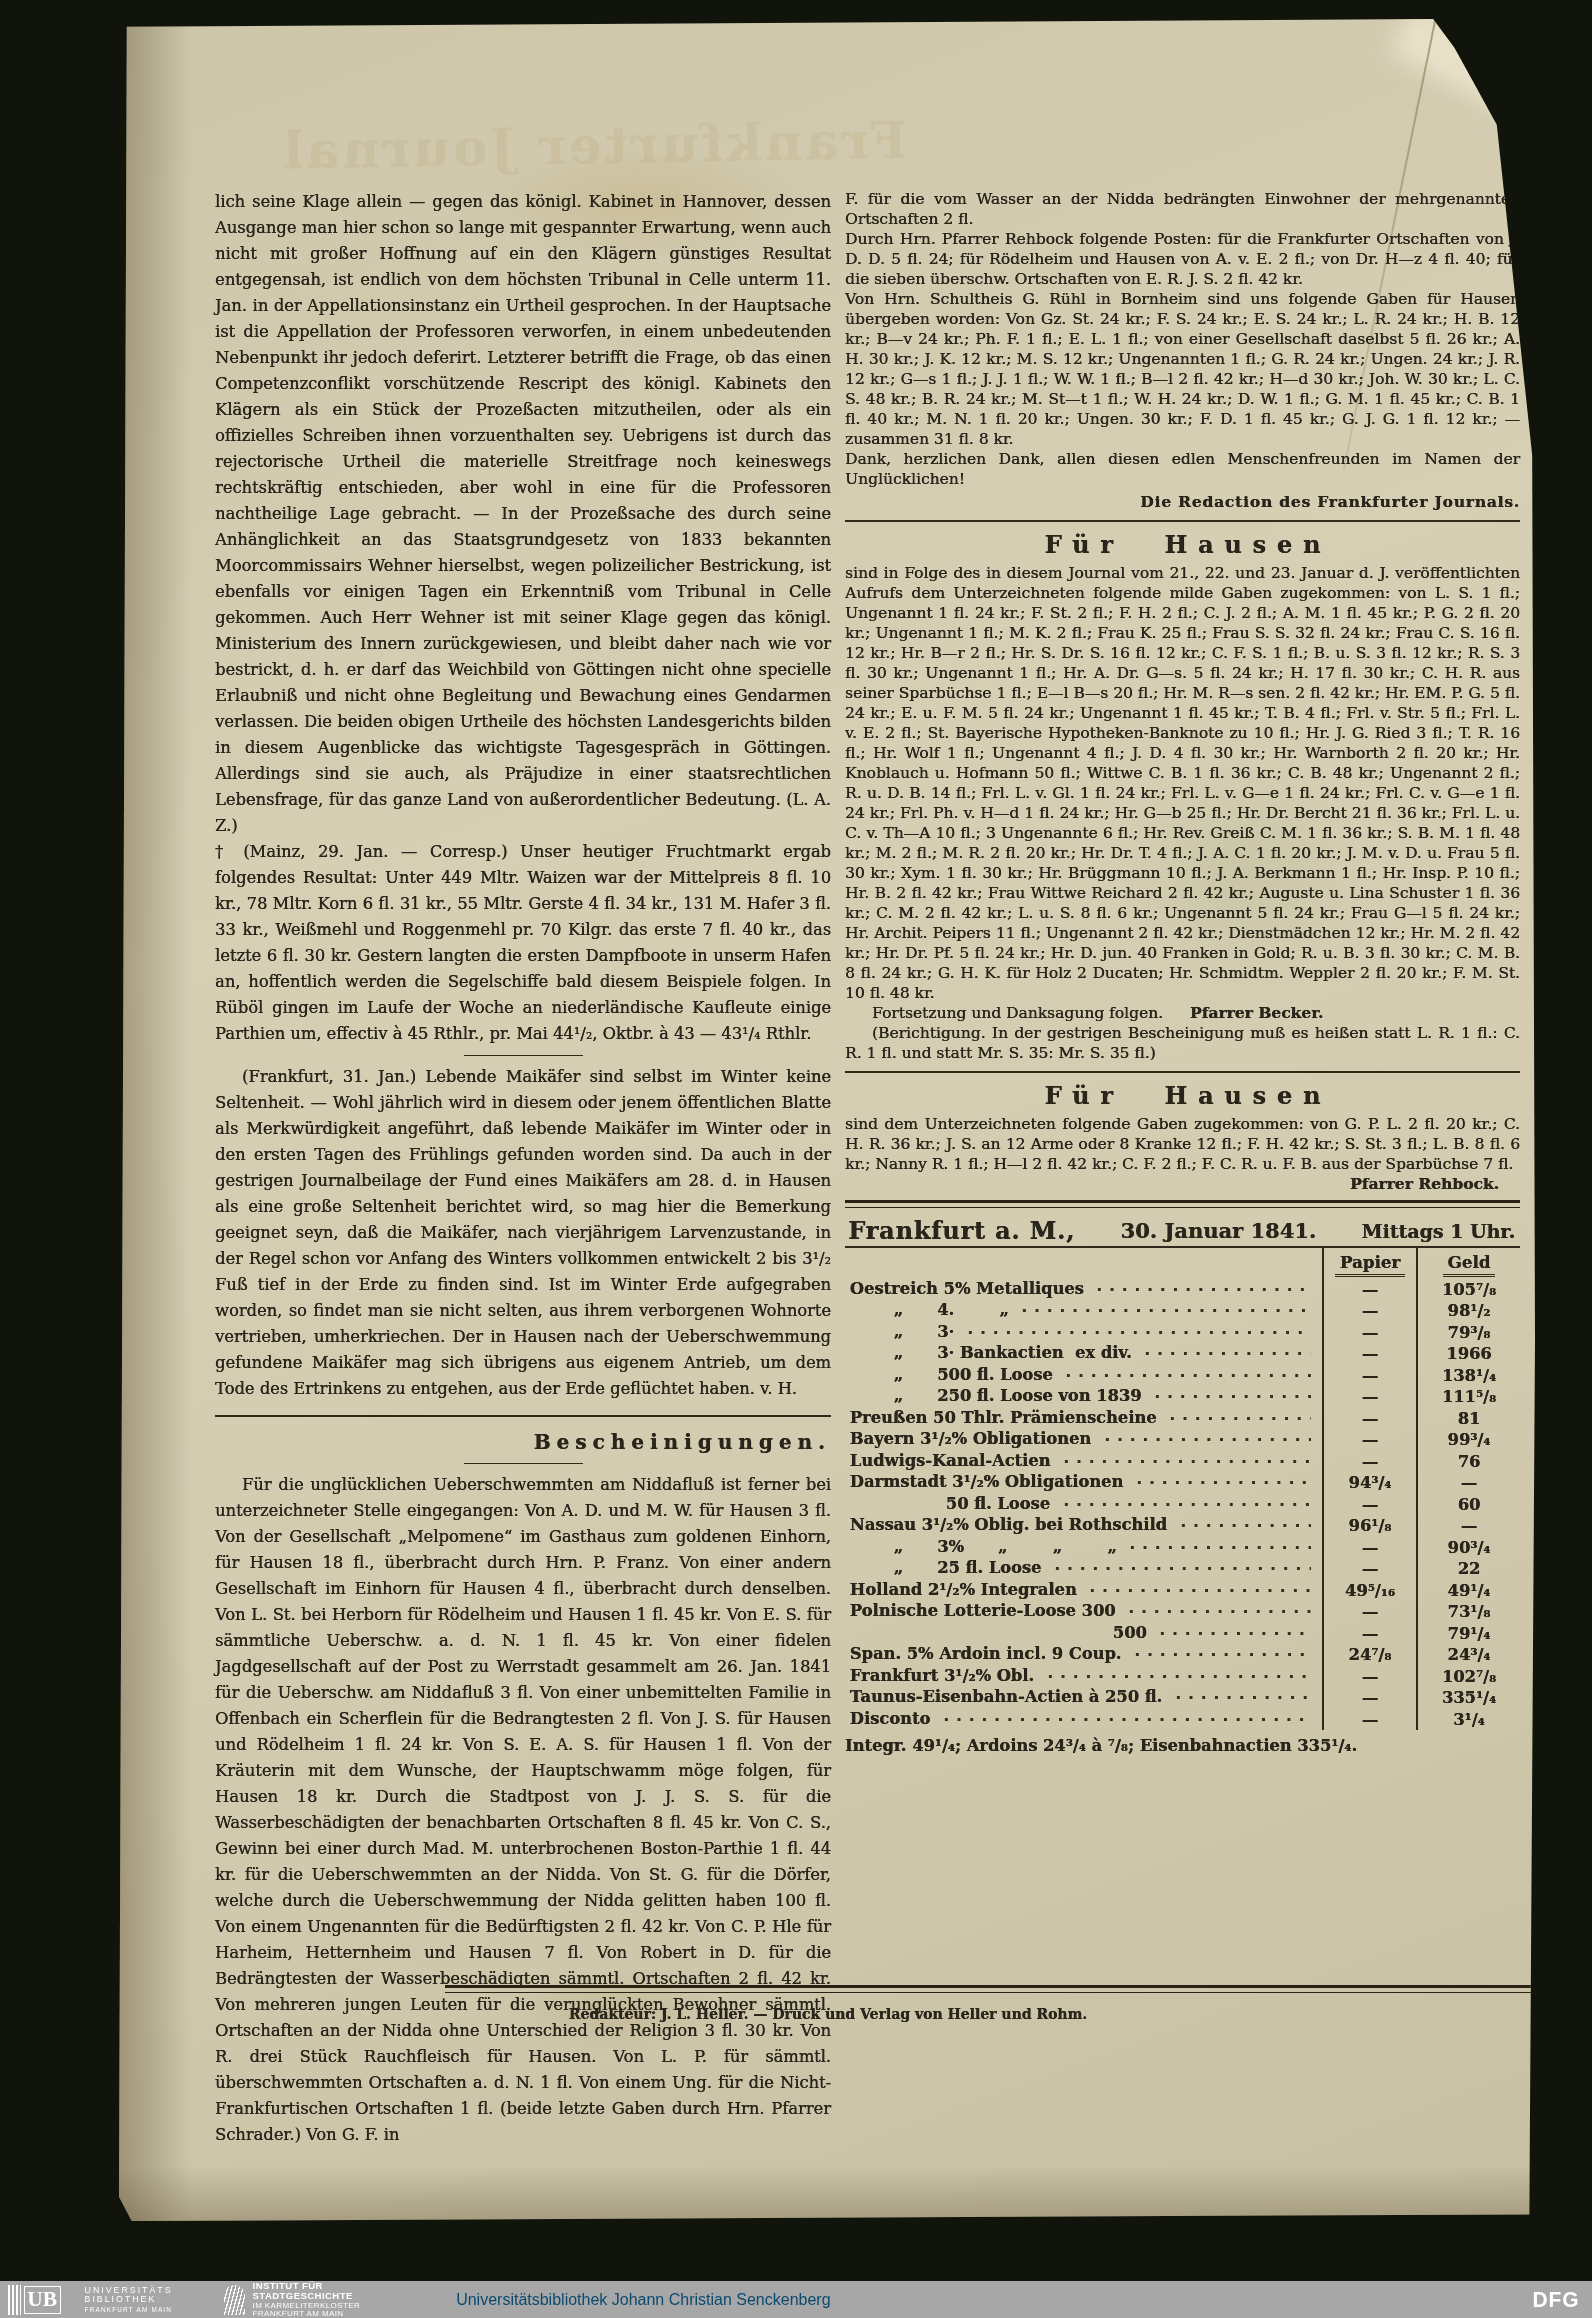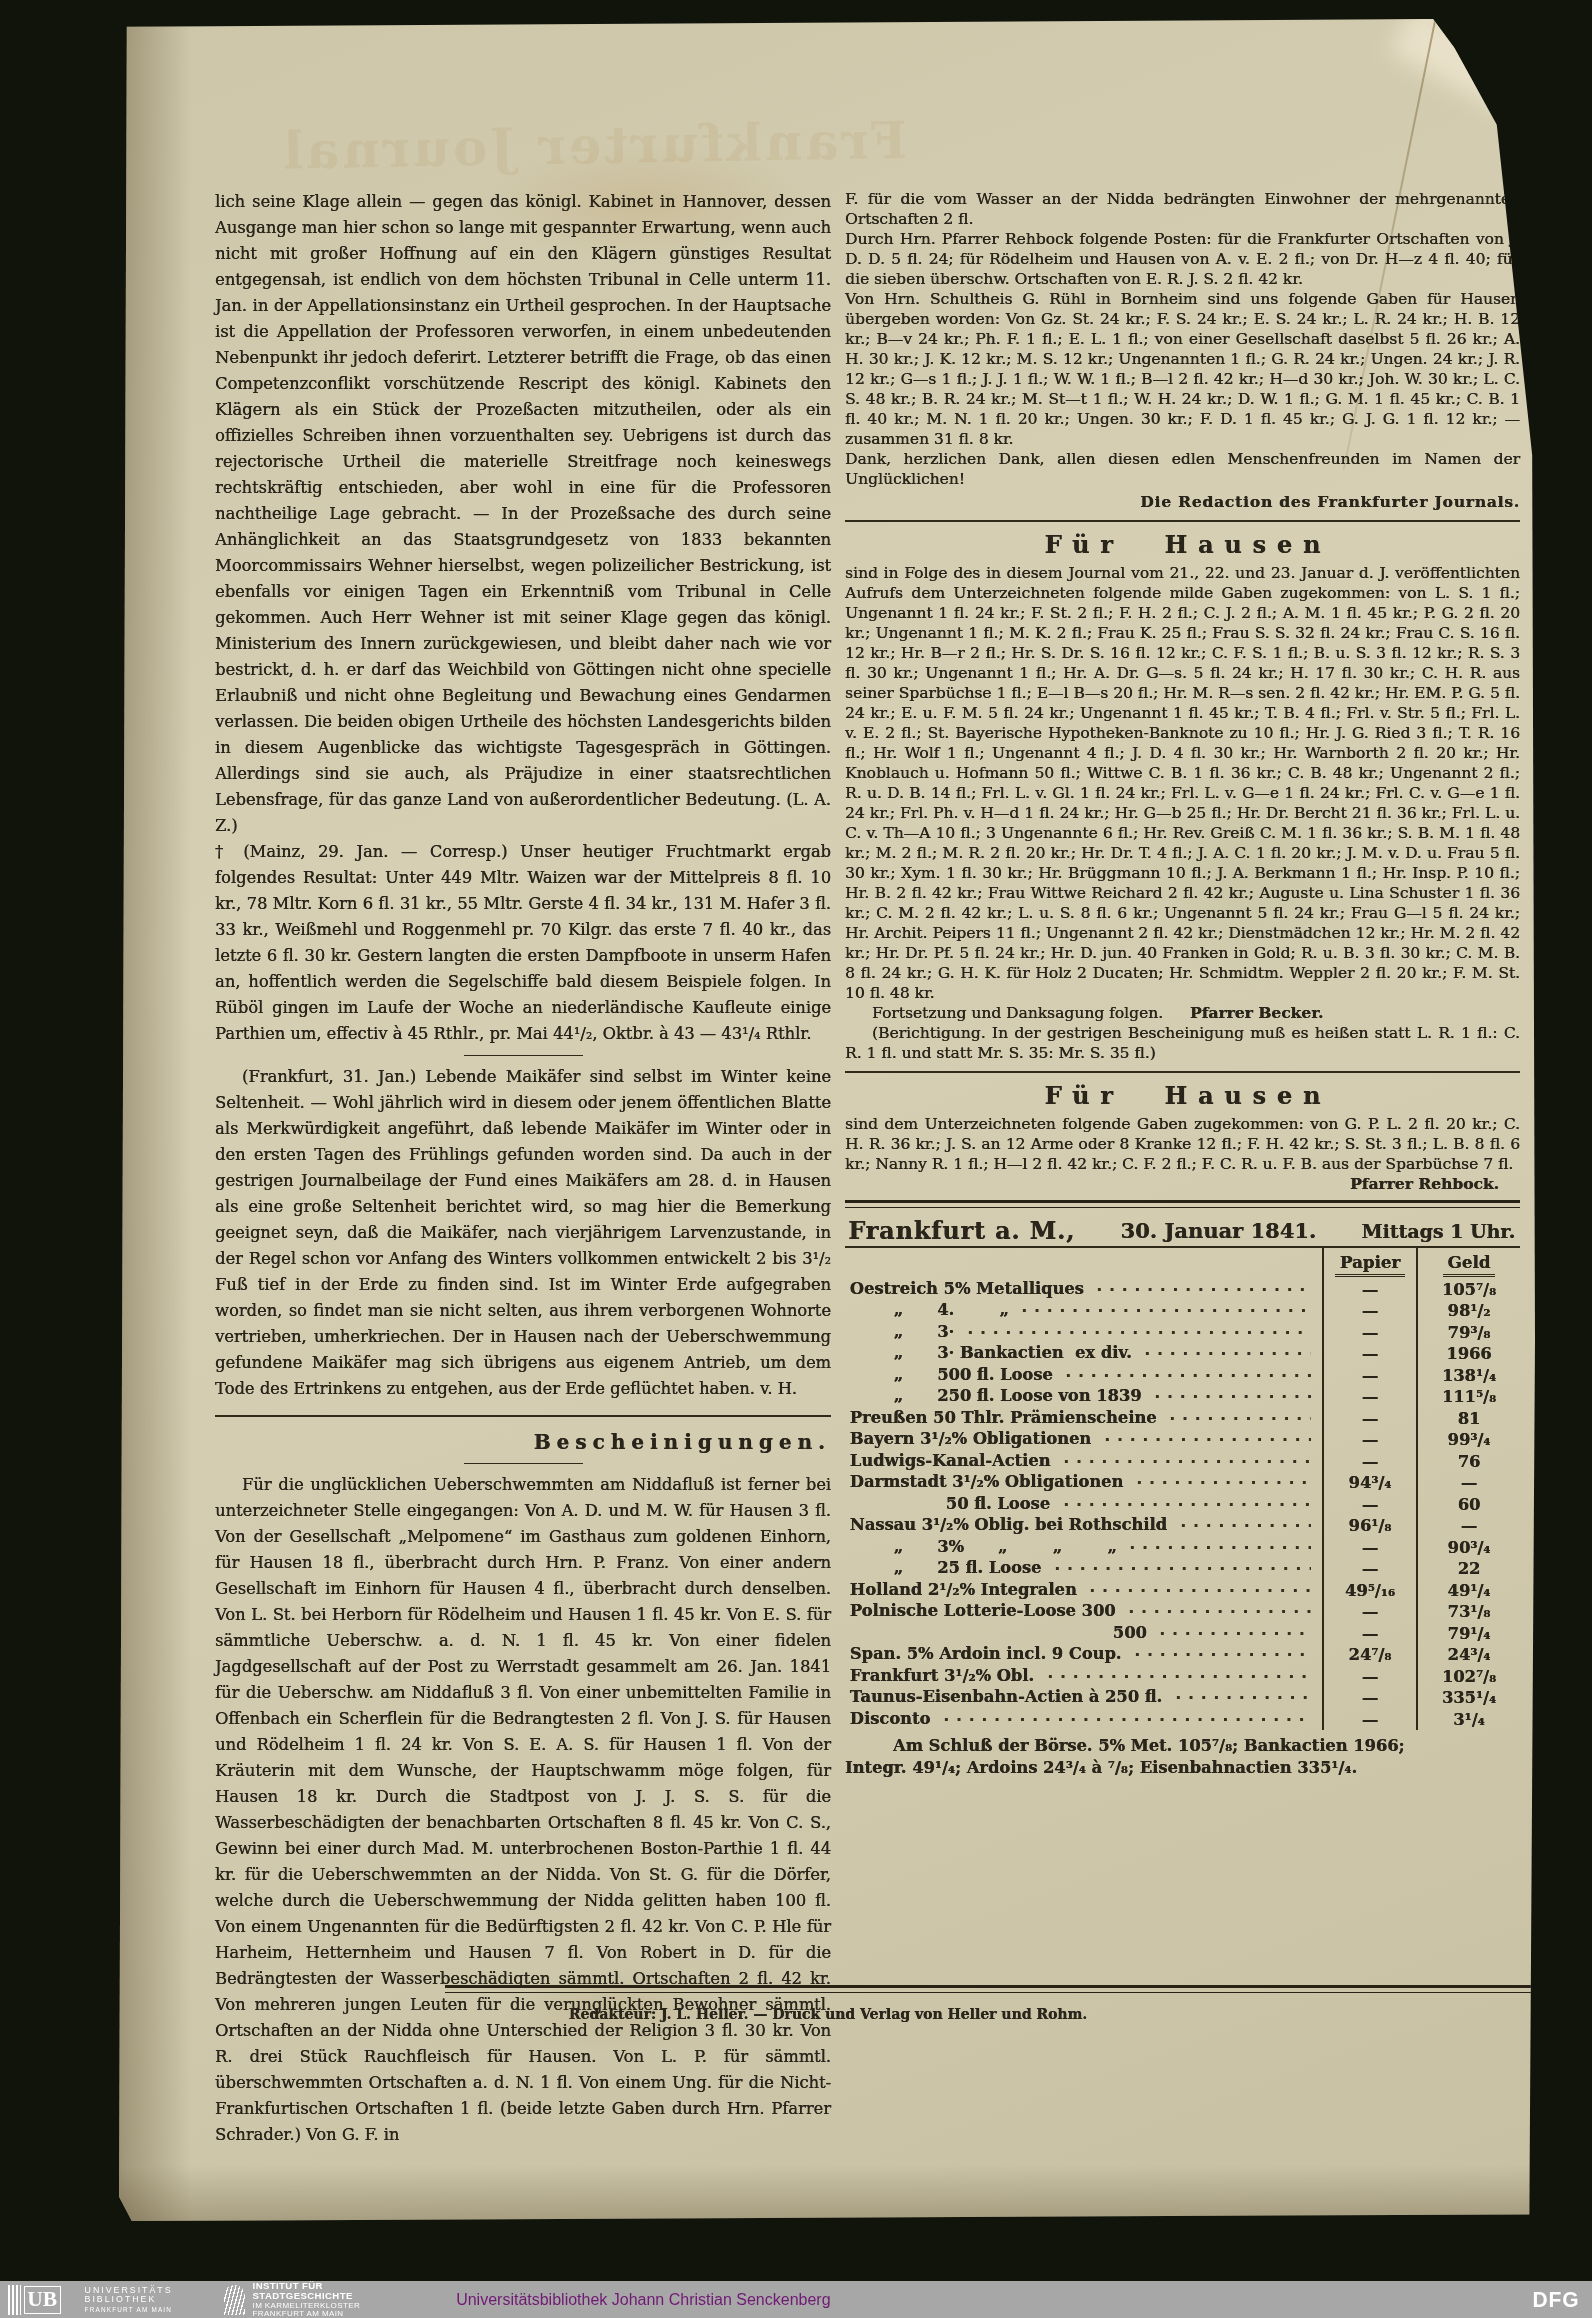--- a/index.html
+++ b/index.html
@@ -72,21 +72,21 @@
           background:repeating-linear-gradient(to right,#fff 0 1.6px,rgba(0,0,0,0) 1.6px 4px);}
   .ub-mark{font-family:"Liberation Serif",serif;font-size:21.5px;font-weight:bold;border:1.6px solid #fff;
            padding:0 2.4px;line-height:25.5px;}
   .ub-text{margin-left:24px;font-size:8.8px;letter-spacing:2px;line-height:9.6px;}
   .ub-text .small{font-size:6.4px;letter-spacing:1.2px;}
   .inst{display:flex;align-items:center;margin-left:51px;}
   .inst-logo{width:21px;height:30px;margin-right:8px;border-radius:10.4px 10.4px 0 0;
           background:repeating-linear-gradient(105deg,#fff 0 1.3px,rgba(0,0,0,0) 1.3px 3.7px);}
   .inst-text{font-size:8px;line-height:8.8px;letter-spacing:0.4px;}
   .inst-text .b{font-weight:bold;font-size:9.6px;line-height:10.4px;}
-  .lib-name{margin-left:96px;font-size:16px;color:#701a75;}
+  .lib-name{margin-left:96px;font-size:16px;color:#0c4a6e;}
   .dfg{margin-left:auto;margin-right:12.7px;font-size:21px;font-weight:bold;letter-spacing:0.8px;
        font-family:"Liberation Sans",sans-serif;transform:scaleY(1.05);}
 </style>
 </head>
 <body>
 
 <div class="stage">
   <div class="paper">
     <div class="fold-highlight"></div>
     <div class="fold-crease"></div>
@@ -334,21 +334,20 @@
             <div class="t-row">
               <div class="t-name">
                 <span>Disconto</span>
                 <span class="leader"></span>
               </div>
               <div class="t-val c2">—</div>
               <div class="t-val c3">3¹/₄</div>
             </div>
           </div>
         <div class="bclose">
-          <div class="l1">Am Schluß der Börse. 5% Met. 105⁷/₈; Bankactien 1966;</div>
           <div class="l2">Integr. 49¹/₄; Ardoins 24³/₄ à ⁷/₈; Eisenbahnactien 335¹/₄.</div>
         </div>
       </div>
     </div>
 
     <hr class="rule-double bottom-rule">
     <div class="imprint bodytext">Redakteur: J. L. Heller.  —  Druck und Verlag von Heller und Rohm.</div>
   </div>
 
   <div class="footer">

